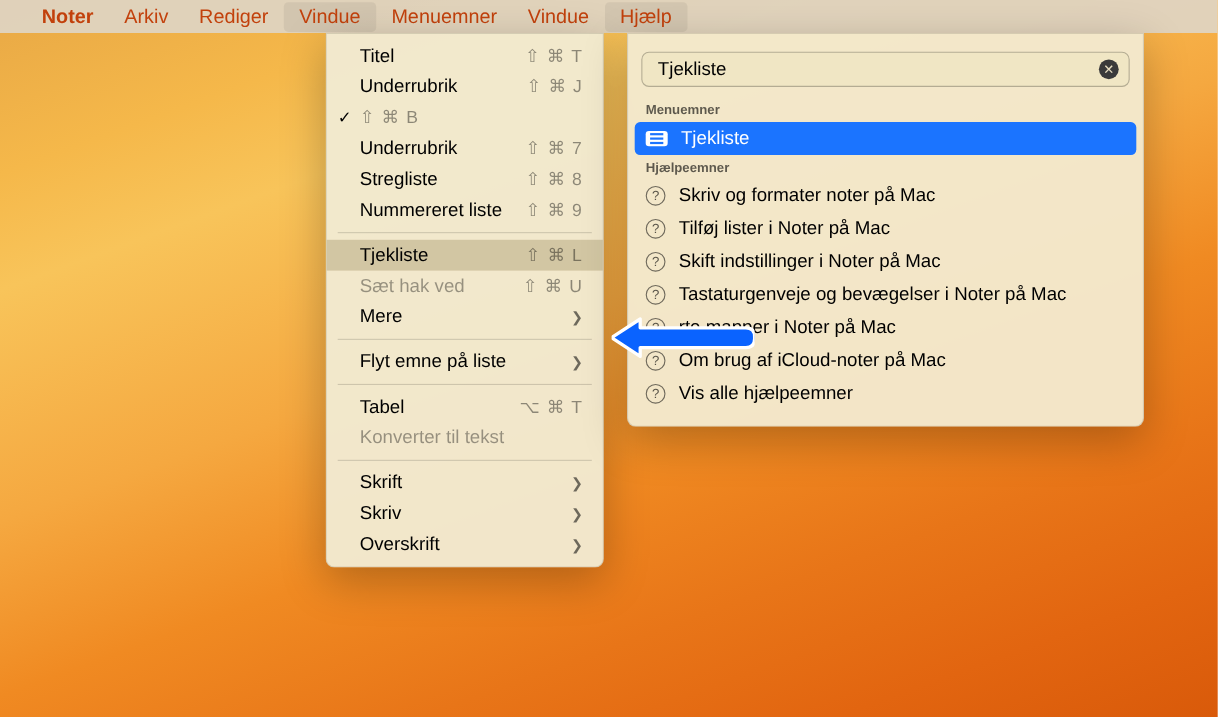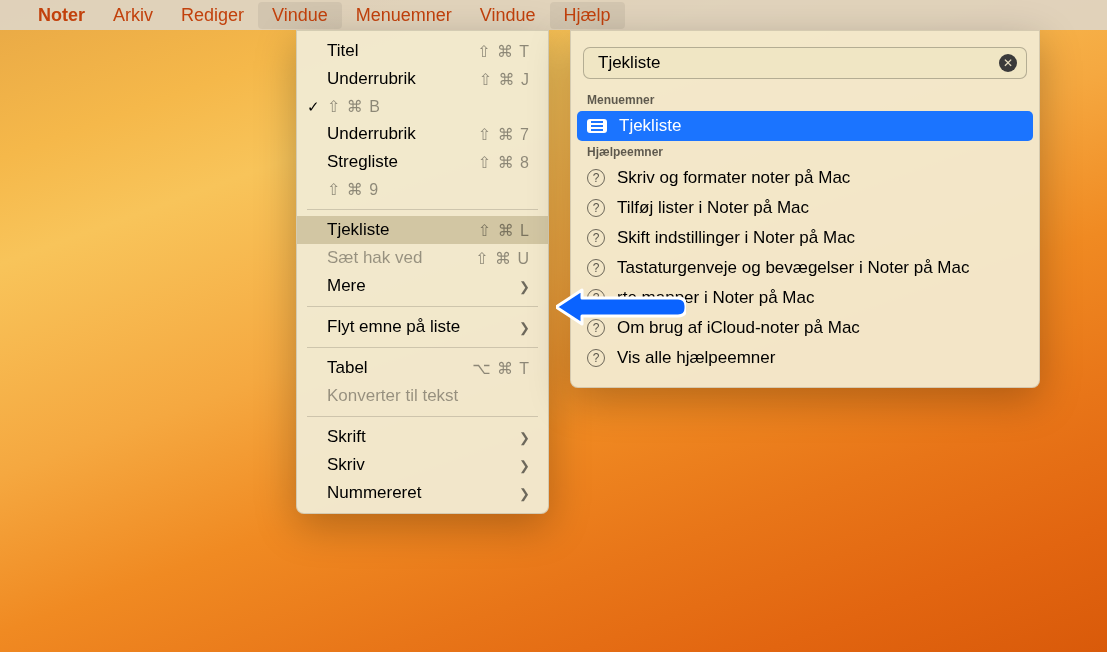--- a/index.html
+++ b/index.html
@@ -211,20 +211,21 @@
   </div>
   <div class="menu-row">
     <span class="label">Underrubrik</span>
     <span class="shortcut">⇧ ⌘ 7</span>
   </div>
   <div class="menu-row">
     <span class="label">Stregliste</span>
     <span class="shortcut">⇧ ⌘ 8</span>
   </div>
   <div class="menu-row">
+    <span class="label">Nummereret liste</span>
     <span class="shortcut">⇧ ⌘ 9</span>
   </div>
 
   <div class="menu-sep"></div>
 
   <div class="menu-row highlighted">
     <span class="label">Tjekliste</span>
     <span class="shortcut">⇧ ⌘ L</span>
   </div>
   <div class="menu-row disabled">
@@ -257,21 +258,21 @@
 
   <div class="menu-row">
     <span class="label">Skrift</span>
     <span class="chevron">❯</span>
   </div>
   <div class="menu-row">
     <span class="label">Skriv</span>
     <span class="chevron">❯</span>
   </div>
   <div class="menu-row">
-    <span class="label">Nummereret</span>
+    <span class="label">Overskrift</span>
     <span class="chevron">❯</span>
   </div>
 </div>
 
 <div class="help-panel">
   <div class="help-search-wrap">
     <input class="help-search" value="Tjekliste" style="">
     <div class="clear-btn">✕</div>
   </div>
 

